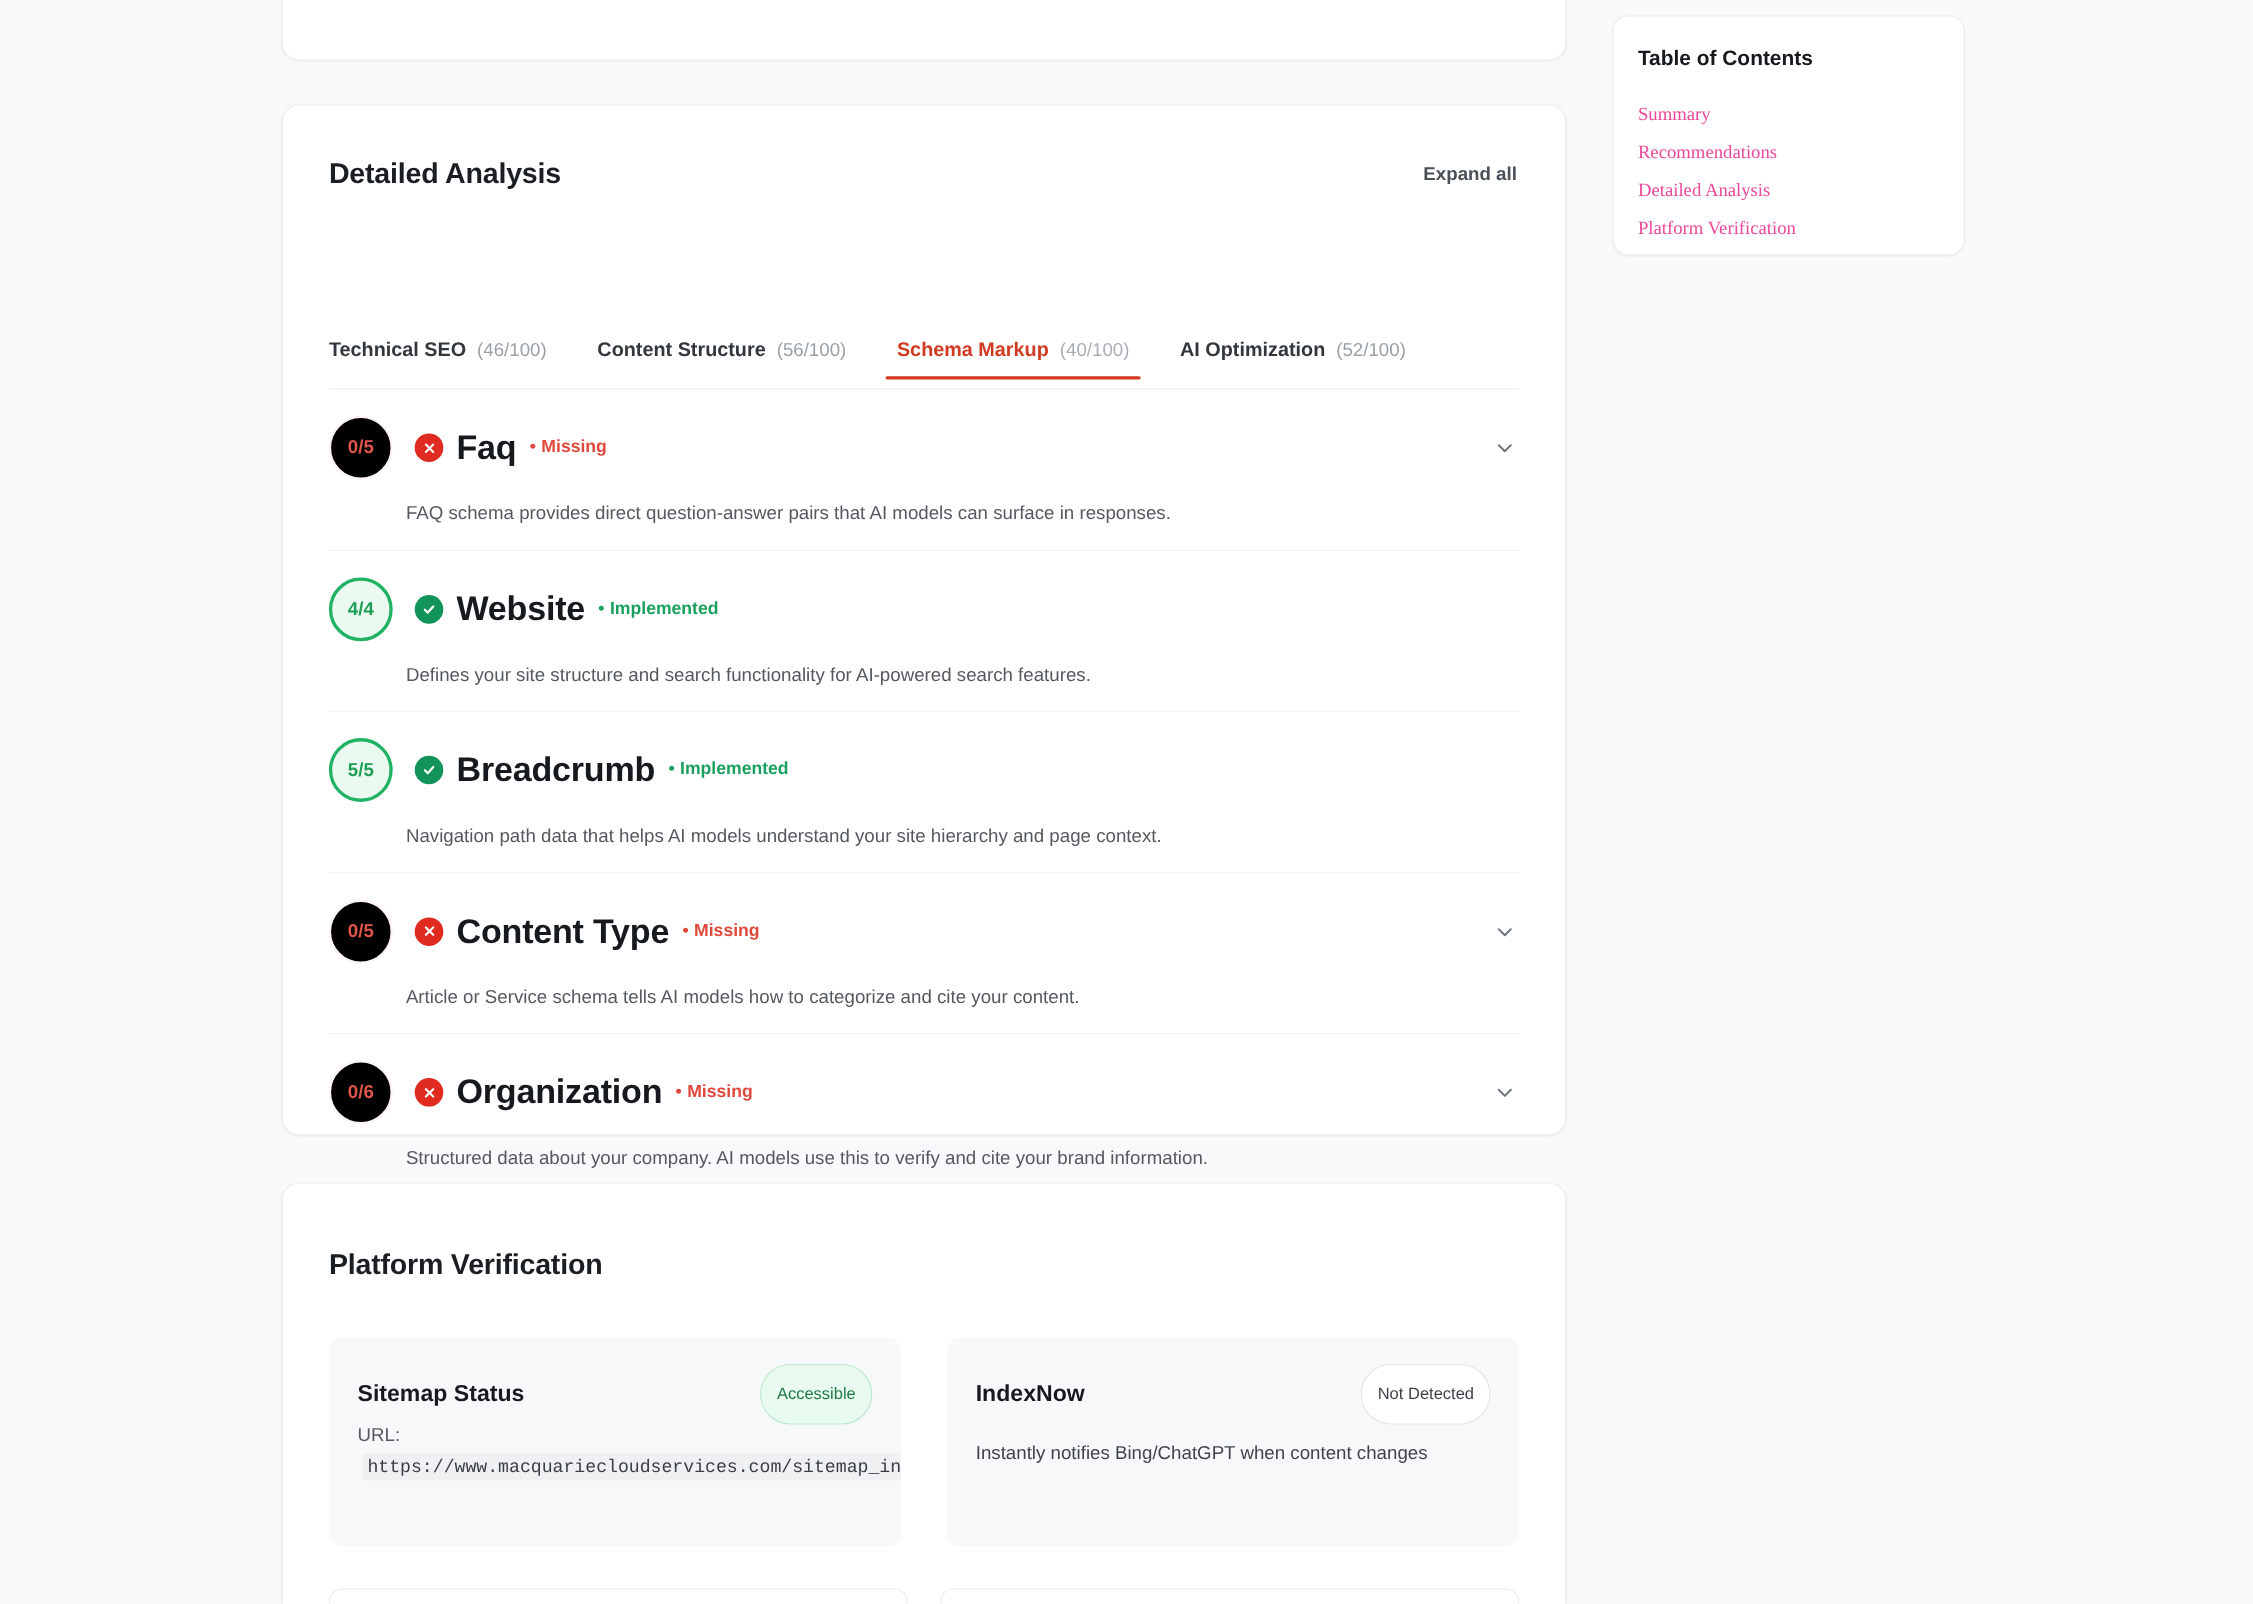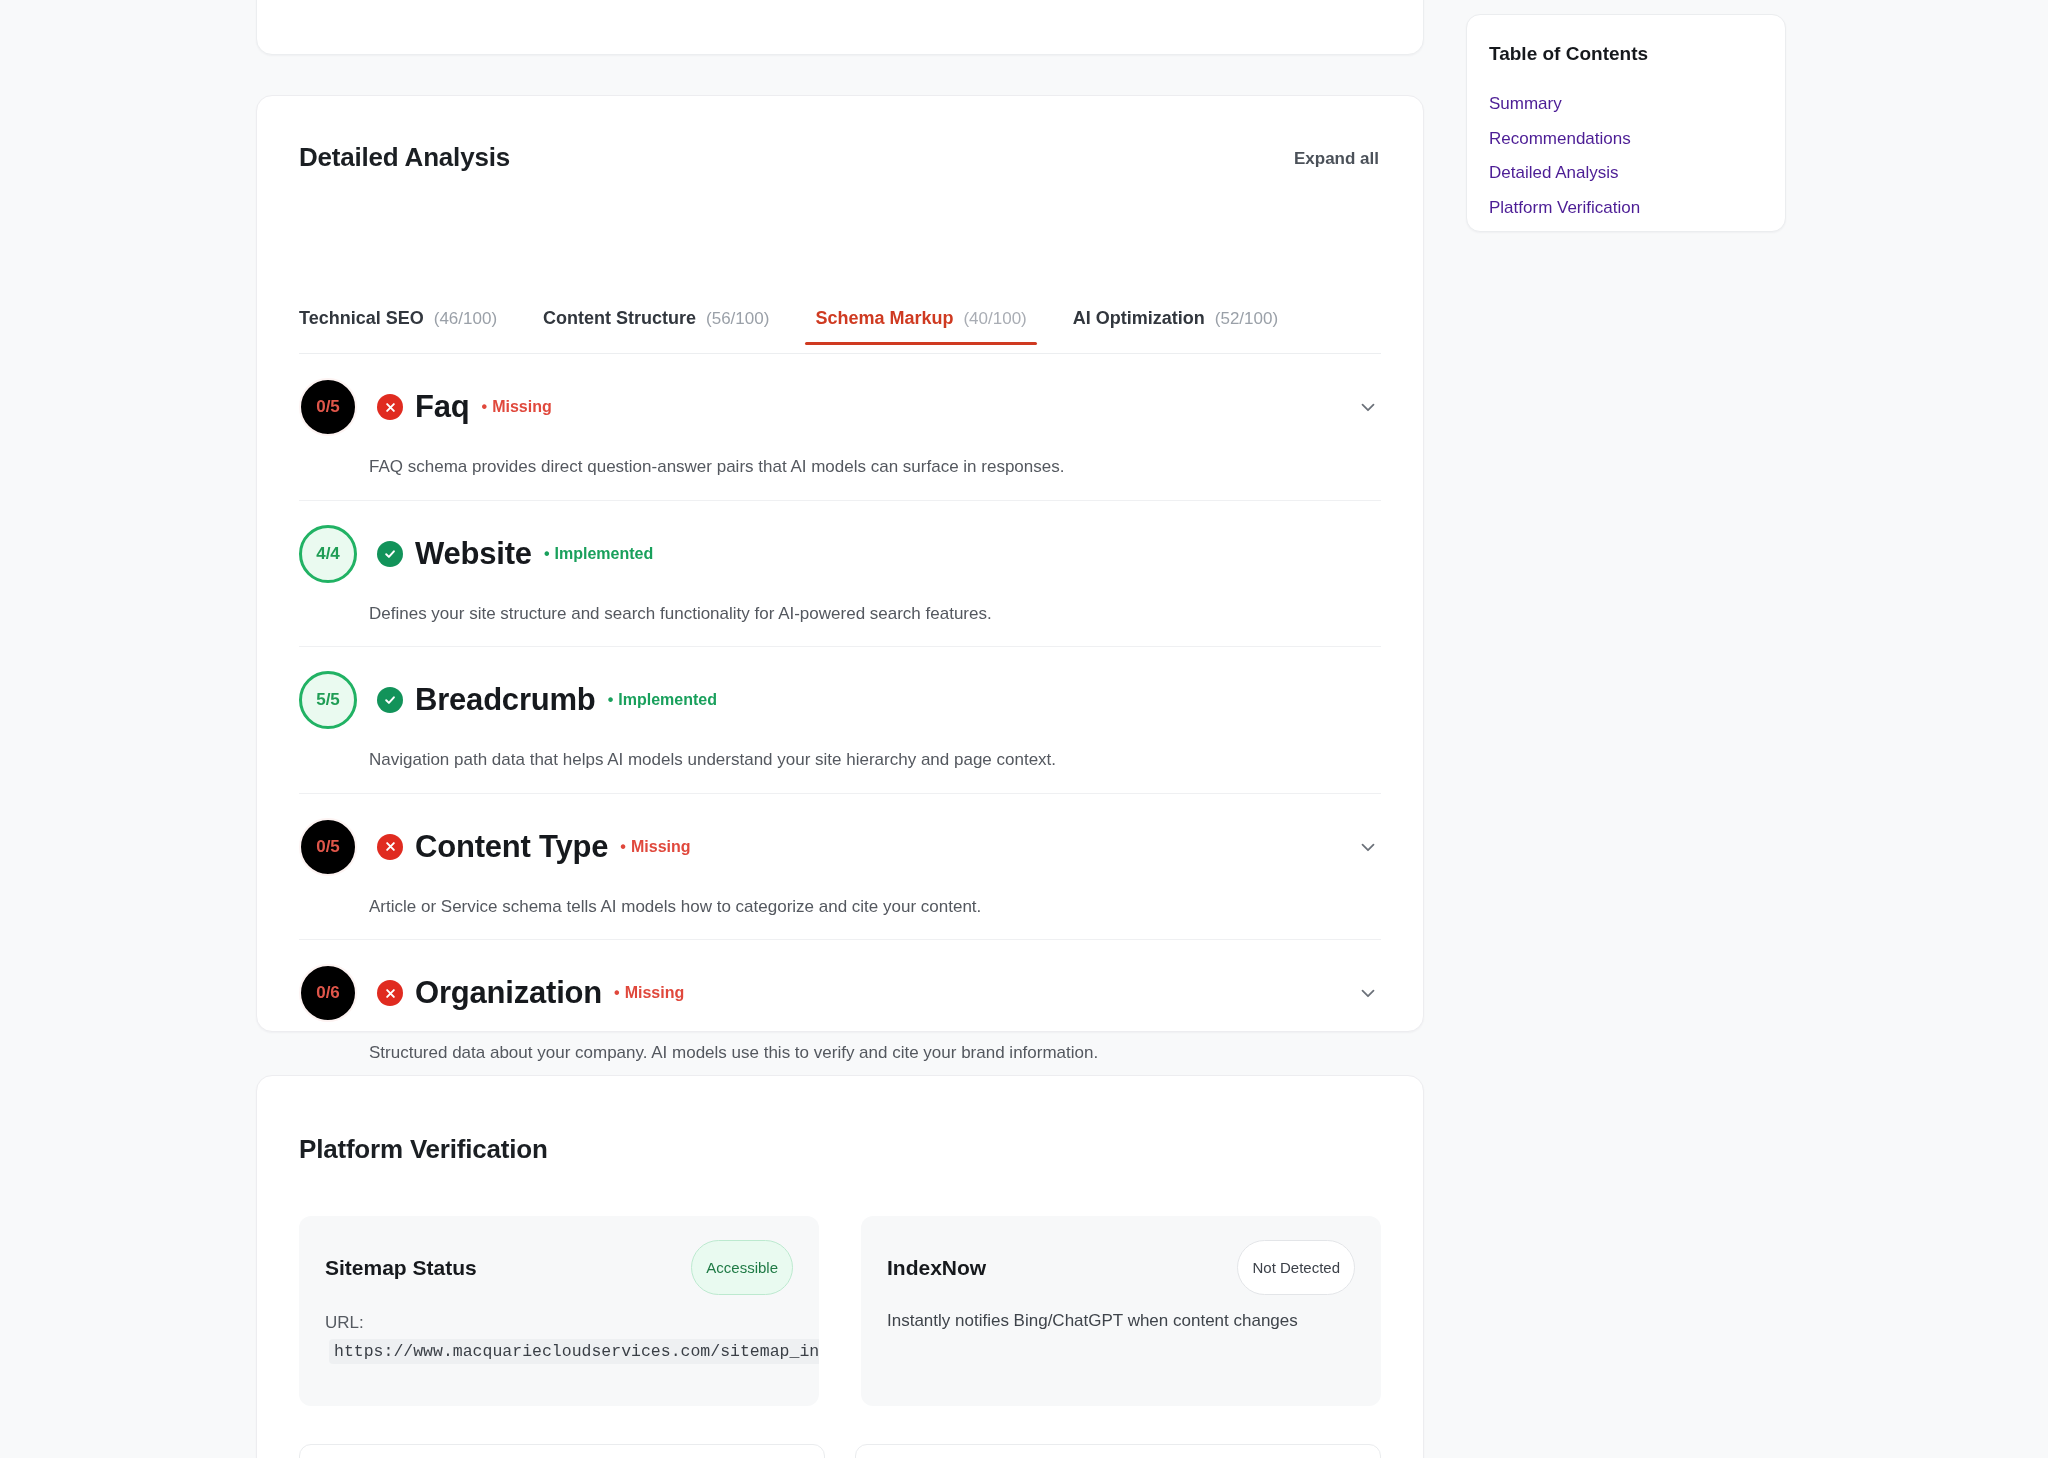--- a/index.html
+++ b/index.html
@@ -195,21 +195,20 @@
   .pill {
     font-size: 15px;
     padding: 18px 14px;
     border-radius: 999px;
     white-space: nowrap;
   }
   .pill.green { background: #e9faf0; color: #1f7a45; border: 1px solid #bce9cf; }
   .pill.gray { background: #ffffff; color: #3c4149; border: 1px solid #e3e5e8; }
 
   .pv-label {
-    margin-top: 18px;
     font-size: 17px;
     color: #555a61;
   }
   .pv-url {
     margin-top: 6px;
     font-family: "Liberation Mono", "DejaVu Sans Mono", monospace;
     font-size: 16.5px;
     color: #3a3f46;
     background: #eef0f2;
     border-radius: 4px;
@@ -262,24 +261,25 @@
     color: #16191d;
   }
   .toc-list {
     position: absolute;
     left: 22px; top: 72px;
     right: 18px;
     list-style: none;
   }
   .toc-item {
     font-size: 17px;
-    color: #4c1d95;
+    color: #ec4899;
     padding: 8px 0;
     cursor: pointer;
     line-height: 1.1;
+    font-family: Liberation Serif, serif;
   }
 </style>
 </head>
 <body>
 
 <div class="page">
 
   <div class="top-card">
     
   </div>

